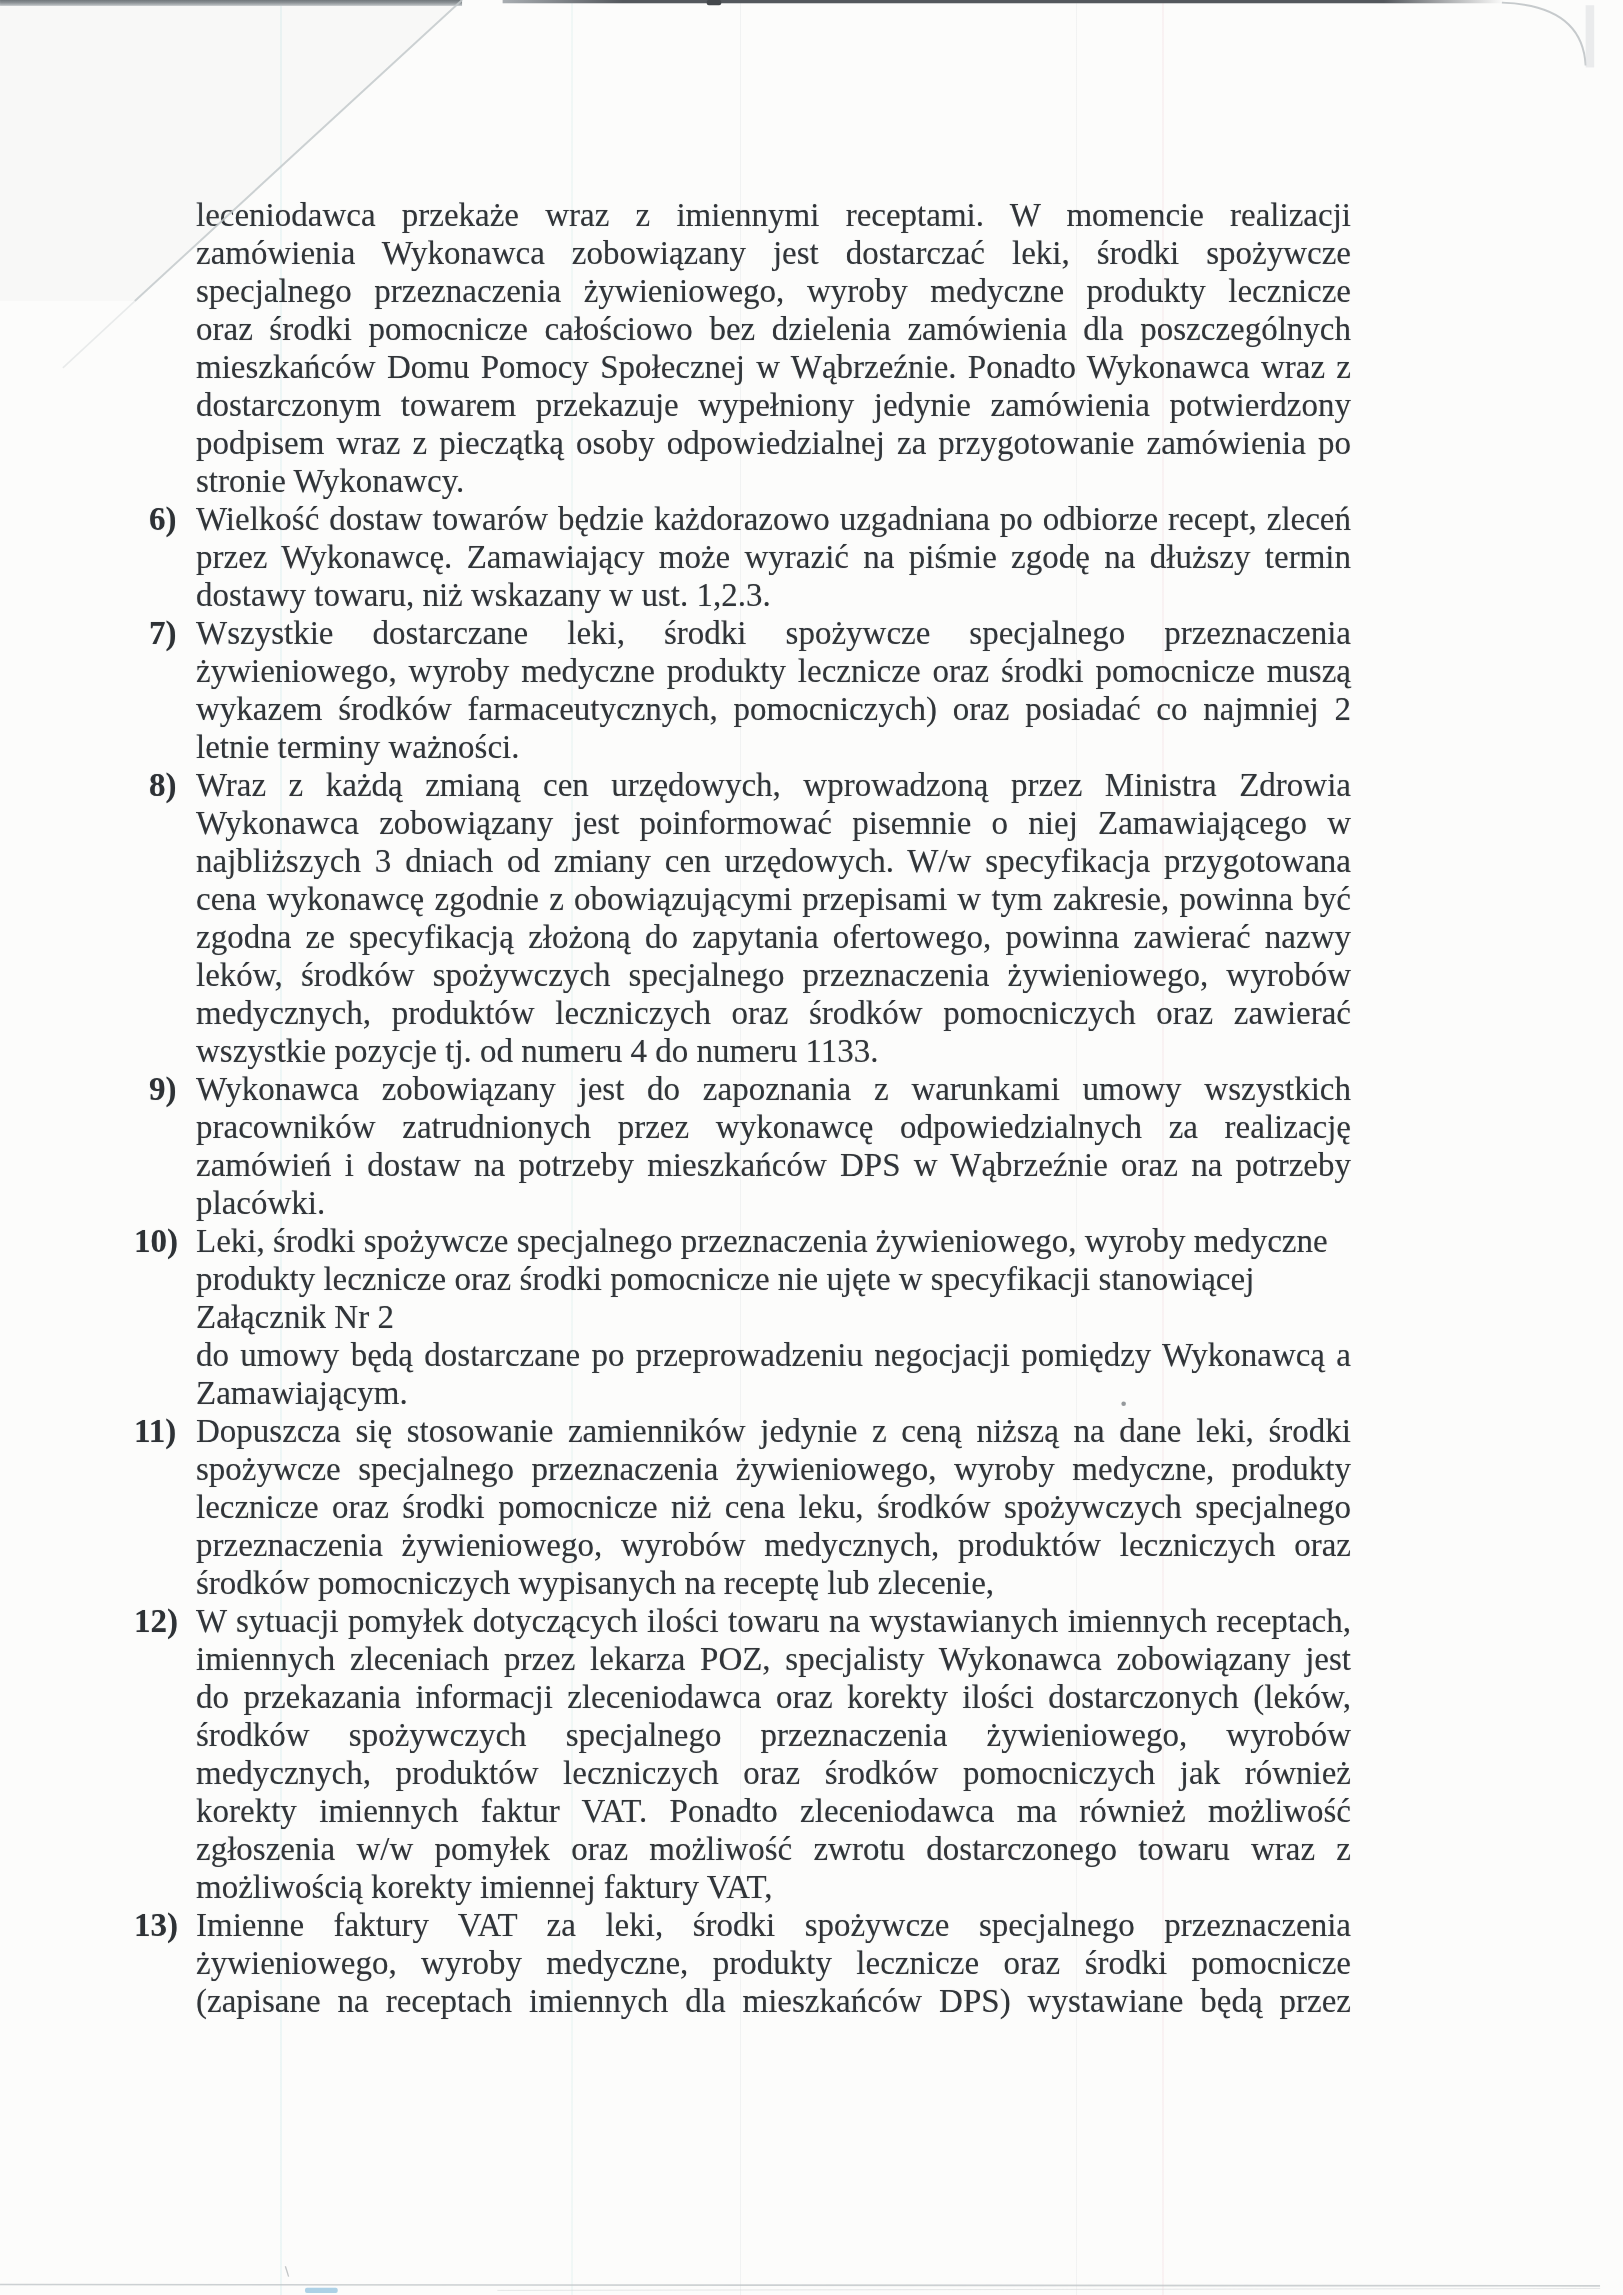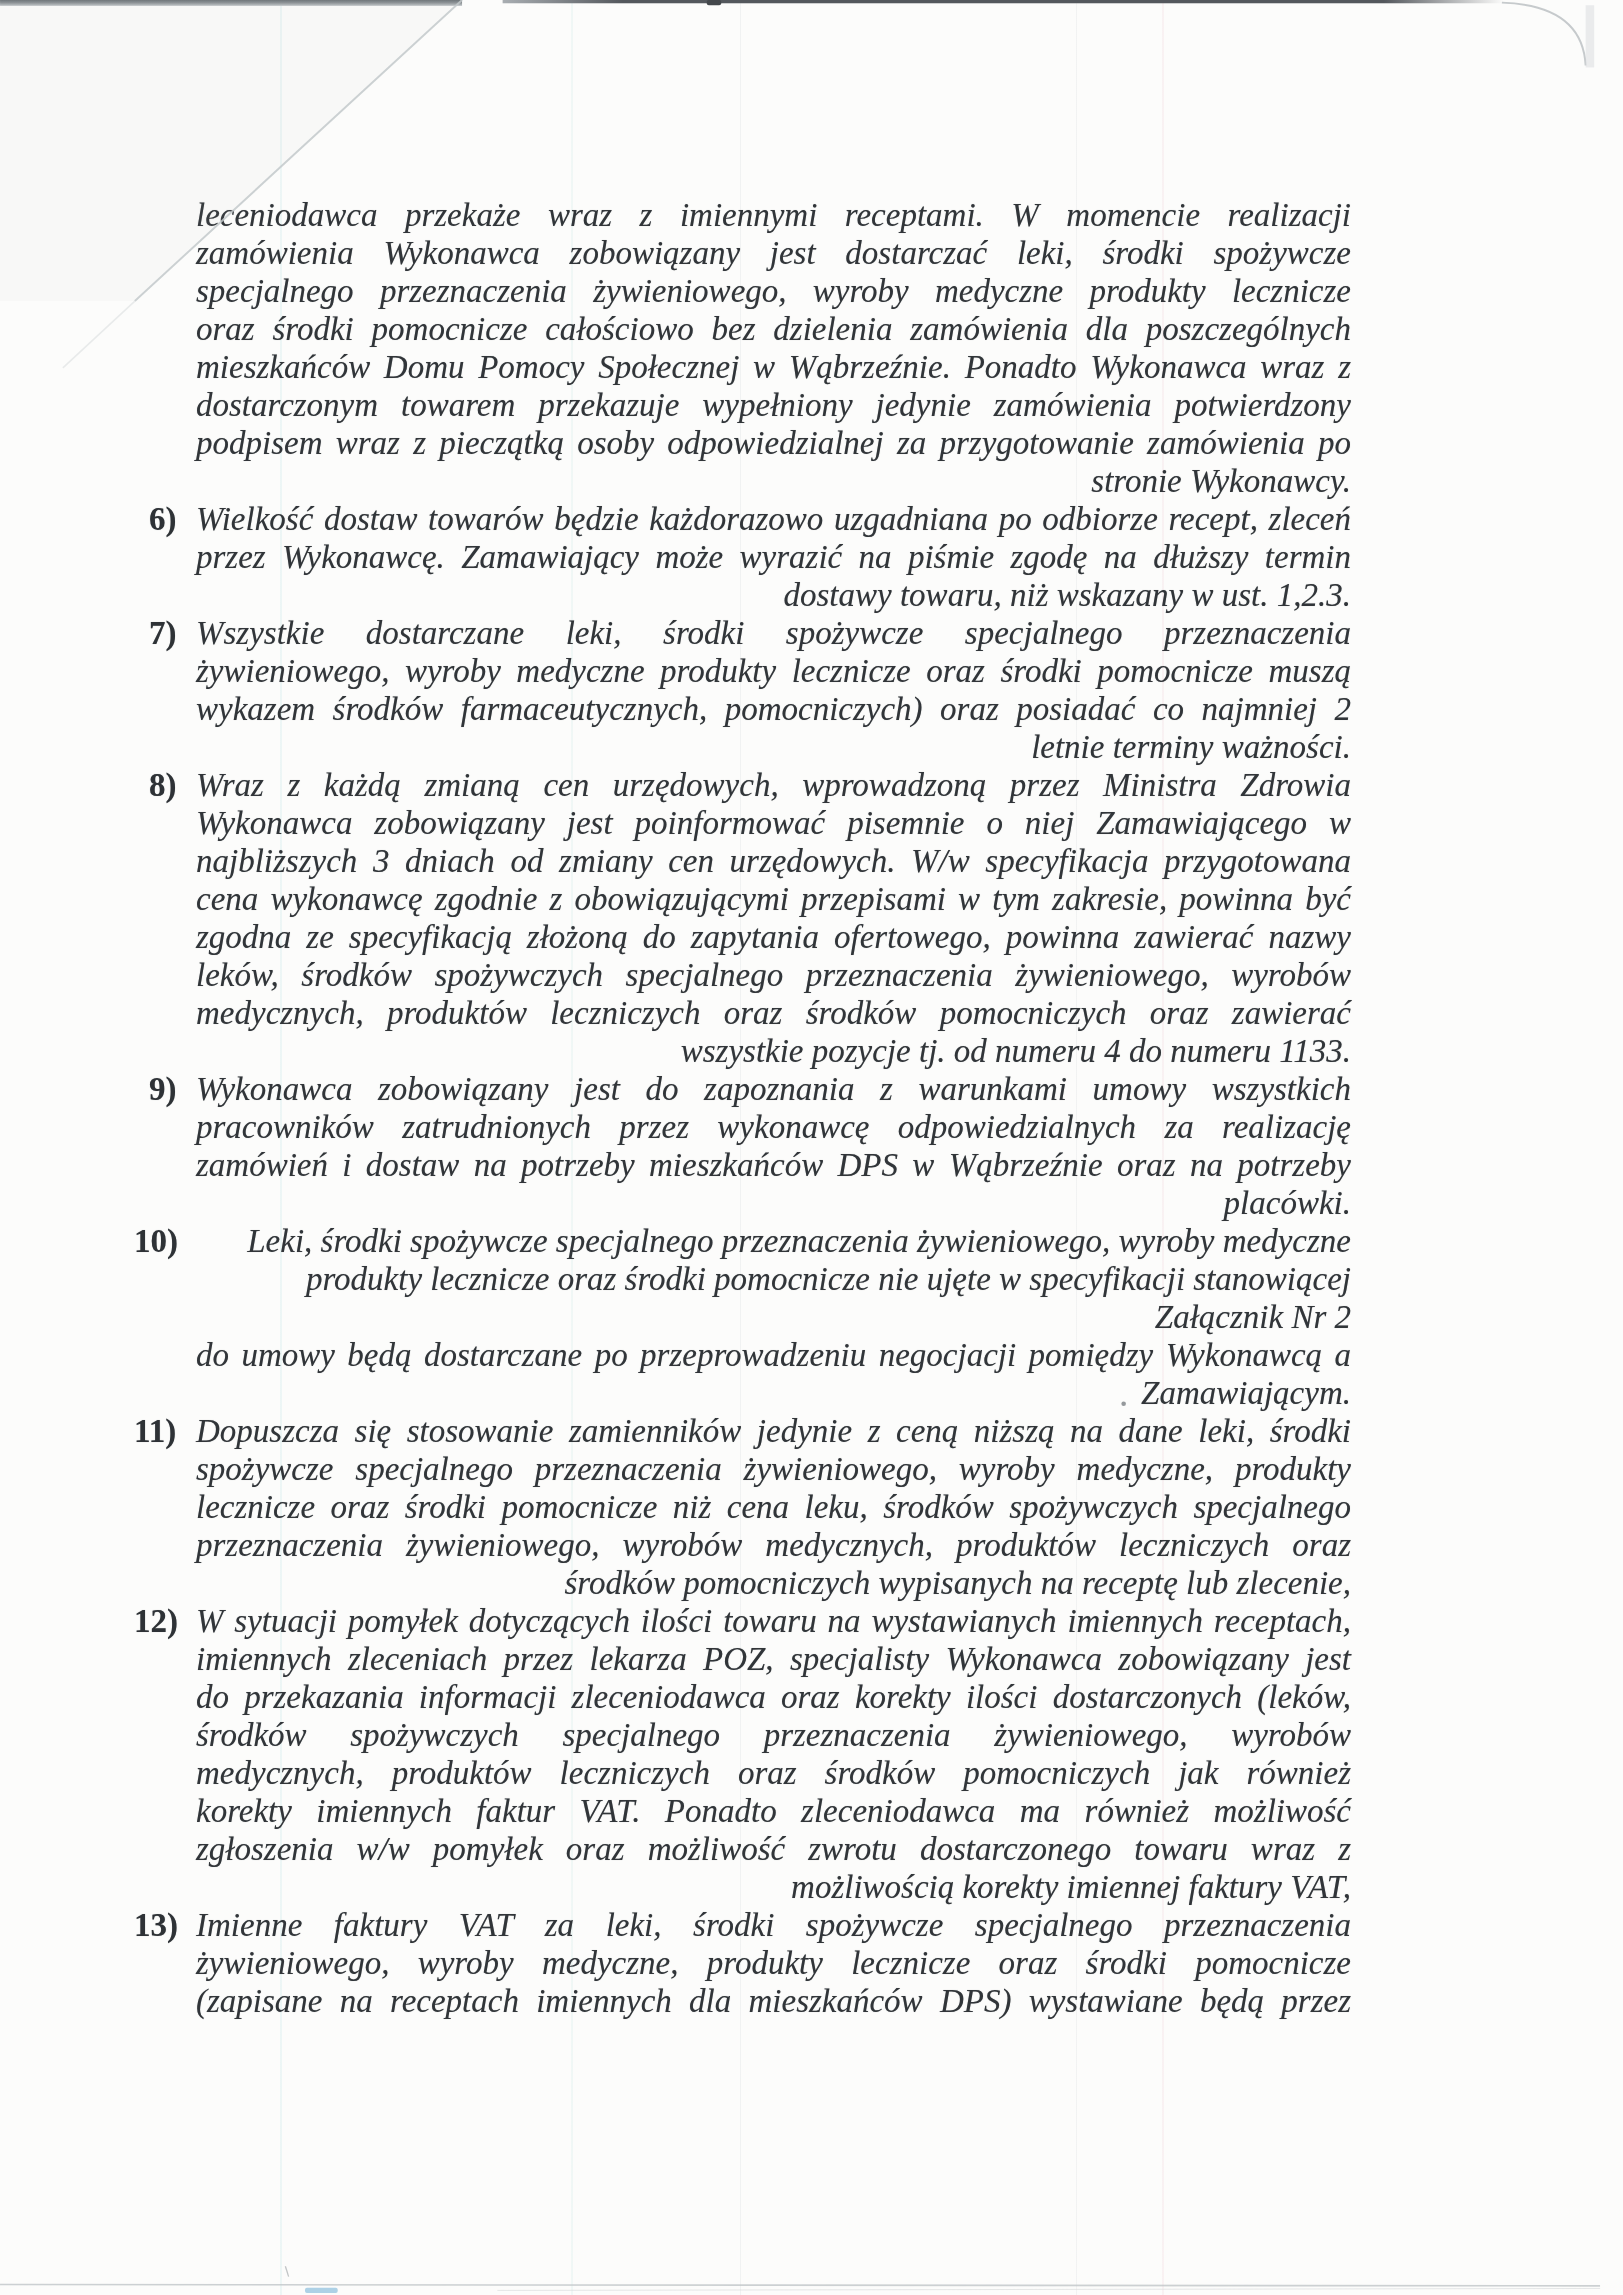--- a/index.html
+++ b/index.html
@@ -20,23 +20,23 @@
       linear-gradient(90deg,transparent 740px,rgba(190,198,202,.18) 740px,rgba(190,198,202,.18) 741px,transparent 741px),
       linear-gradient(90deg,transparent 1076px,rgba(200,206,210,.20) 1076px,rgba(200,206,210,.20) 1077px,transparent 1077px),
       linear-gradient(90deg,transparent 1162px,rgba(234,194,204,.18) 1162px,rgba(234,194,204,.18) 1164px,transparent 1164px);
   }
   .doc{
     position:absolute;left:196px;top:196px;width:1155px;
     font-size:33px;
     text-shadow:0 0 0.8px rgba(64,70,76,.45);
   }
   .para{position:relative;}
-  .line{line-height:38px;height:38px;overflow:visible;font-style:italic;}
+  .line{line-height:38px;height:38px;overflow:visible;}
   .j{text-align:justify;text-align-last:justify;}
-  .nj{text-align:right;white-space:nowrap;}
+  .nj{text-align:left;white-space:nowrap;}
   .num{
     position:absolute;top:0;
     font-weight:bold;line-height:38px;
     color:#2e3236;
   }
   .n1{left:-47px;}   
   .n2{left:-62px;}   
   svg.artifacts{position:absolute;inset:0;pointer-events:none;}
 </style>
 </head>

